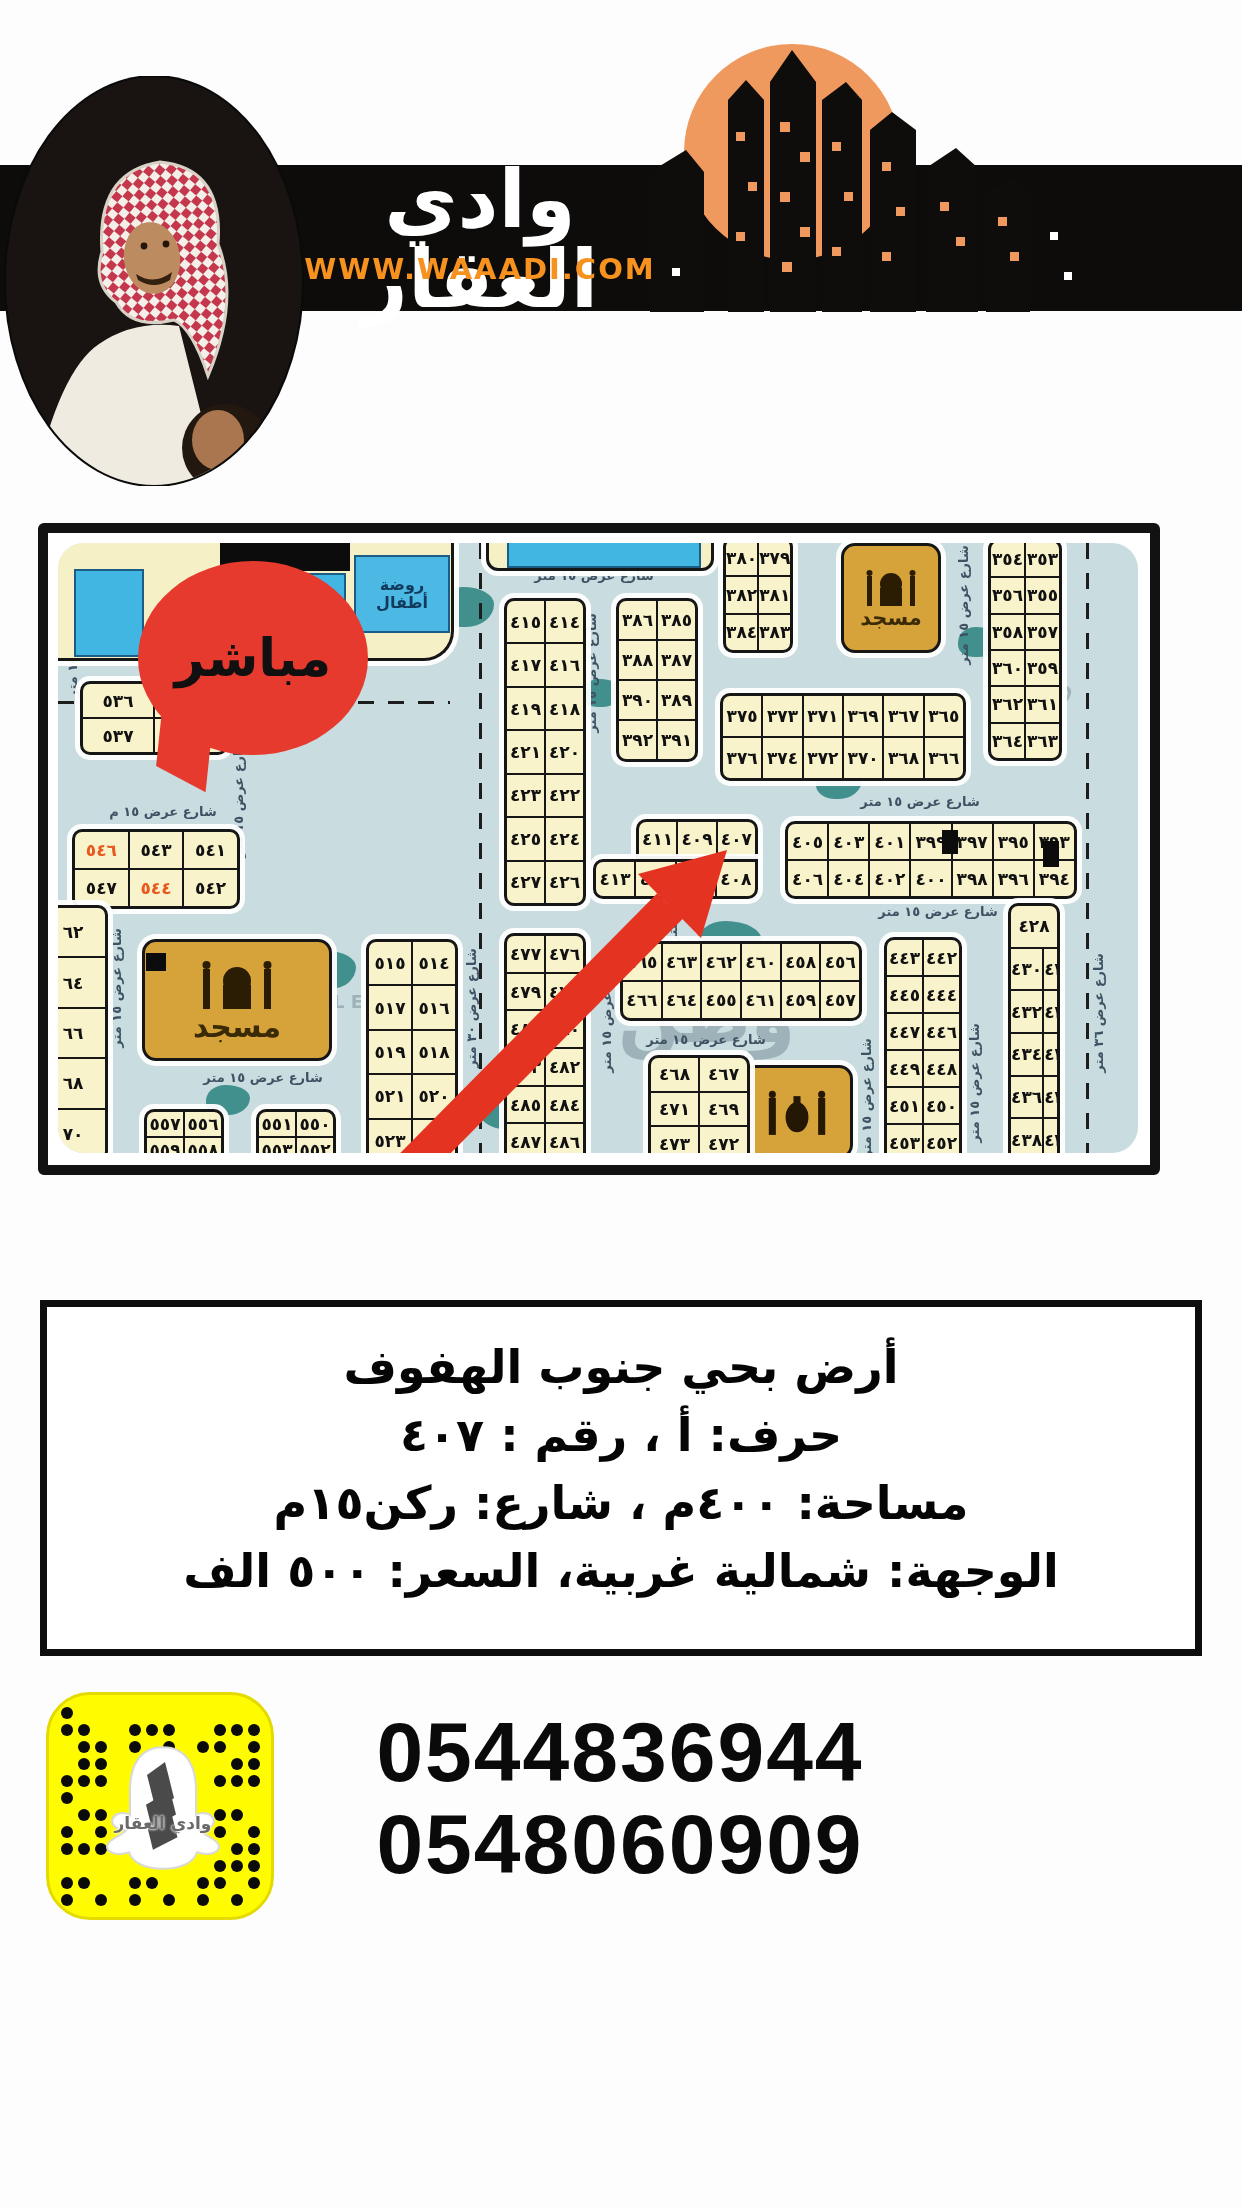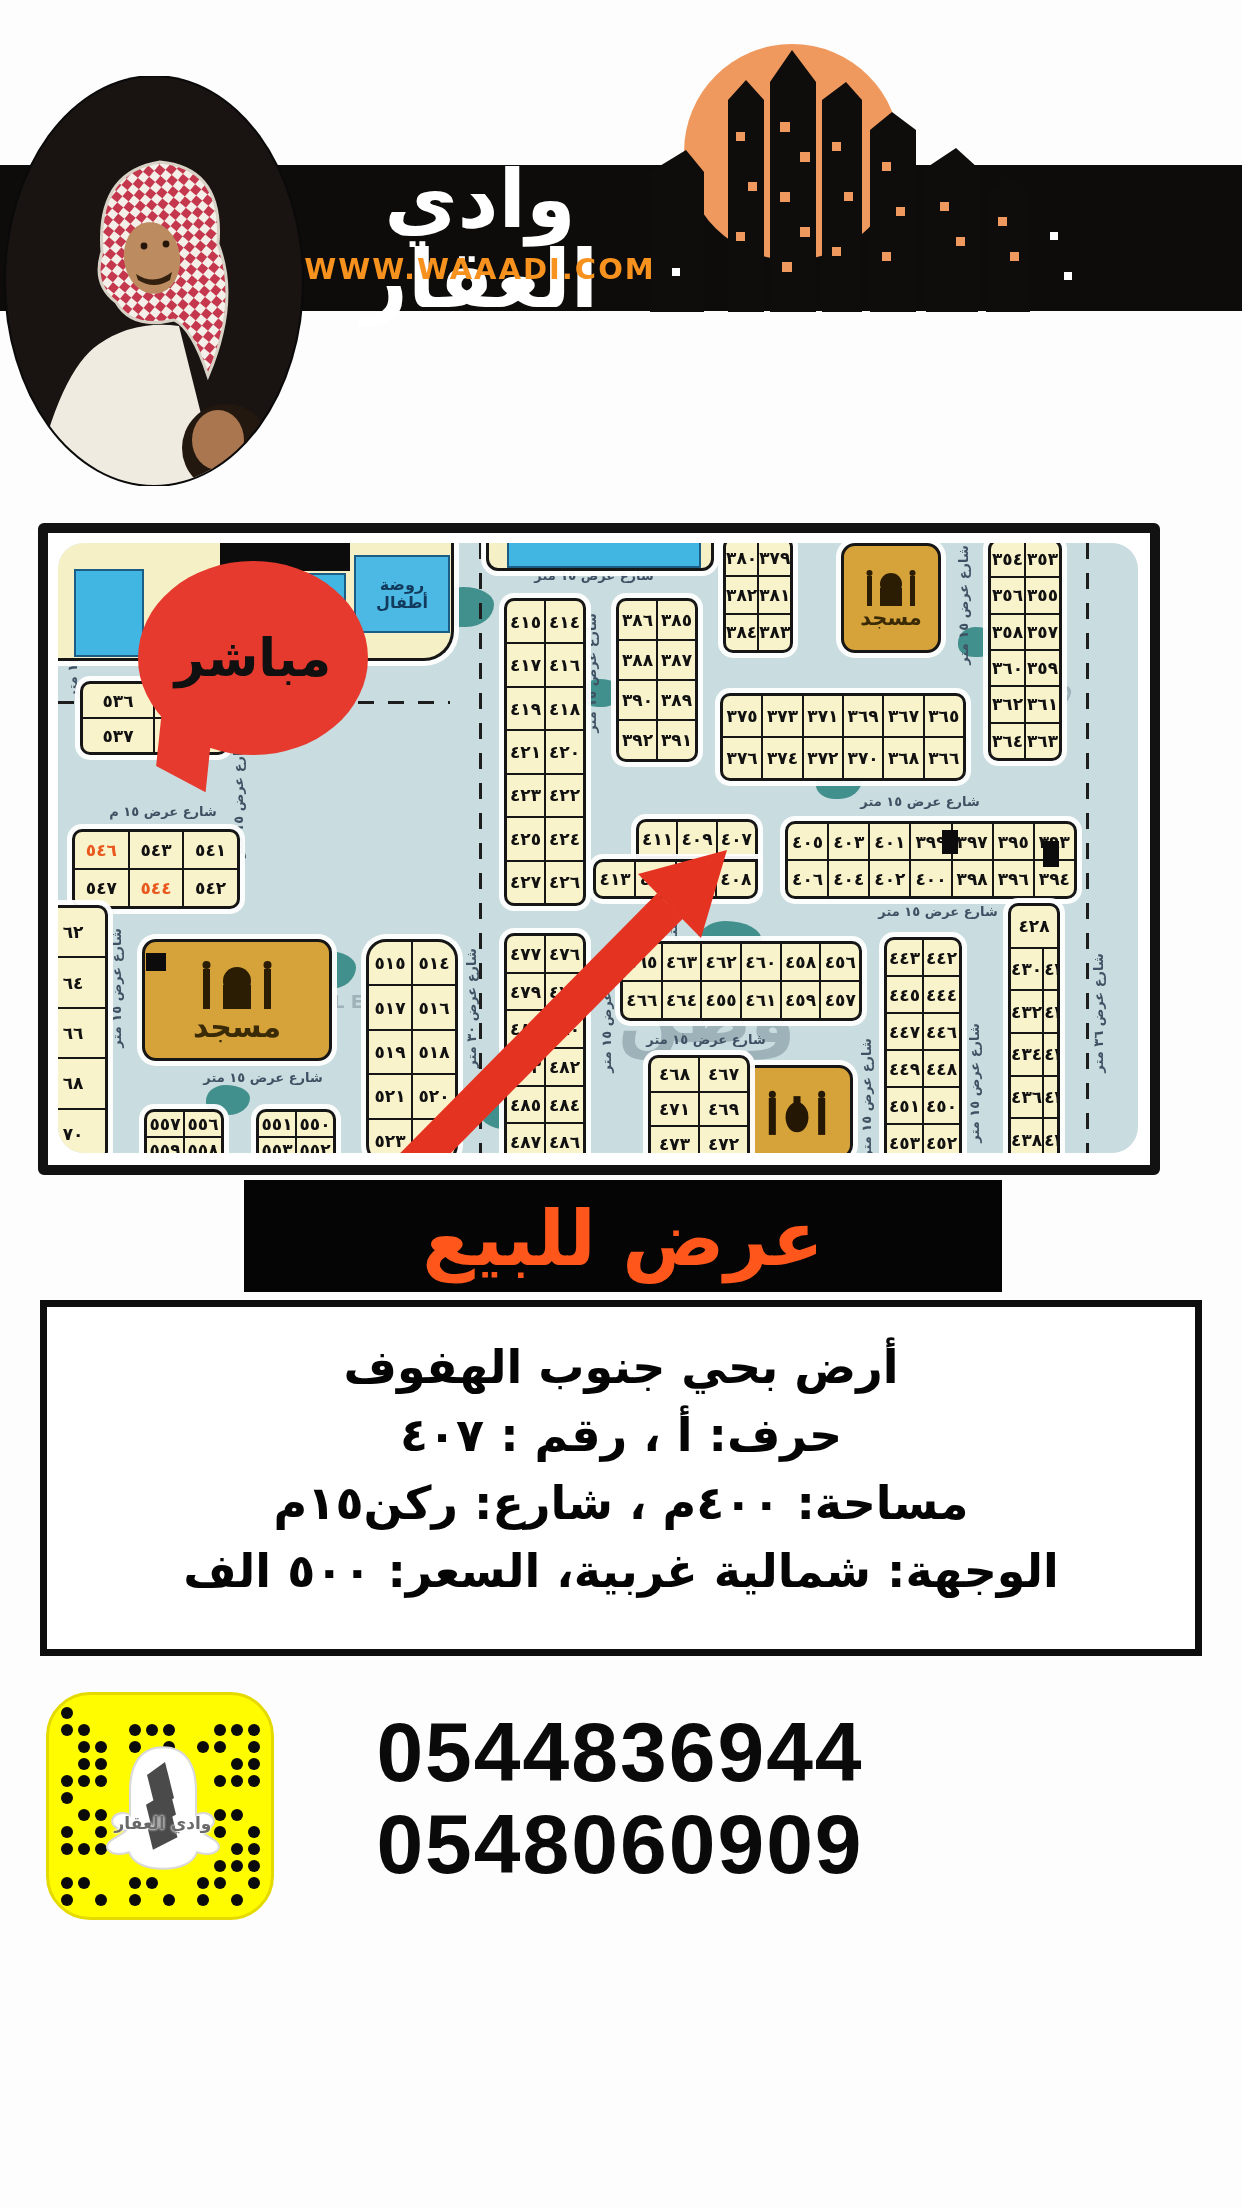--- a/index.html
+++ b/index.html
@@ -302,21 +302,21 @@
           <div class="pblock" style="left: 198px; top: 566px; width: 80px; height: 56px;">
             <div class="prow">
               <div class="pcell">٥٥١</div>
               <div class="pcell">٥٥٠</div>
             </div>
             <div class="prow">
               <div class="pcell">٥٥٣</div>
               <div class="pcell">٥٥٢</div>
             </div>
           </div>
-          <div class="pblock" style="left: 308px; top: 396px; width: 92px; height: 226px; border-radius: 20px;">
+          <div class="pblock" style="left: 308px; top: 396px; width: 92px; height: 226px;">
             <div class="prow">
               <div class="pcell">٥١٥</div>
               <div class="pcell">٥١٤</div>
             </div>
             <div class="prow">
               <div class="pcell">٥١٧</div>
               <div class="pcell">٥١٦</div>
             </div>
             <div class="prow">
               <div class="pcell">٥١٩</div>
@@ -605,23 +605,20 @@
         <span class="slabel v" style="left: 905px; top: 62px;">شارع عرض ١٥ متر</span>
         <span class="slabel v" style="left: 548px; top: 470px;">شارع عرض ١٥ متر</span>
         <span class="slabel v" style="left: 808px; top: 555px;">شارع عرض ١٥ متر</span>
         <span class="slabel v" style="left: 916px; top: 540px;">شارع عرض ١٥ متر</span>
         <span class="slabel v" style="left: 614px; top: 340px;">شارع عرض ١٥ متر</span>
         <span class="slabel v" style="left: 1040px; top: 470px;">شارع عرض ٣٦ متر</span>
         <span class="slabel v" style="left: 413px; top: 465px;">شارع عرض ٣٠ متر</span>
       </div>
   </div>
 
-  <div id="banner">
-    <span class="banner-text">عرض للبيع</span>
-  </div>
 
   <div id="details-box">
     <div id="details-inner">
       <div class="dline">أرض بحي جنوب الهفوف</div>
       <div class="dline">حرف: أ ، رقم : ٤٠٧</div>
       <div class="dline">مساحة: ٤٠٠م ، شارع: ركن١٥م</div>
       <div class="dline">الوجهة: شمالية غربية، السعر: ٥٠٠ الف</div>
     </div>
   </div>
 

